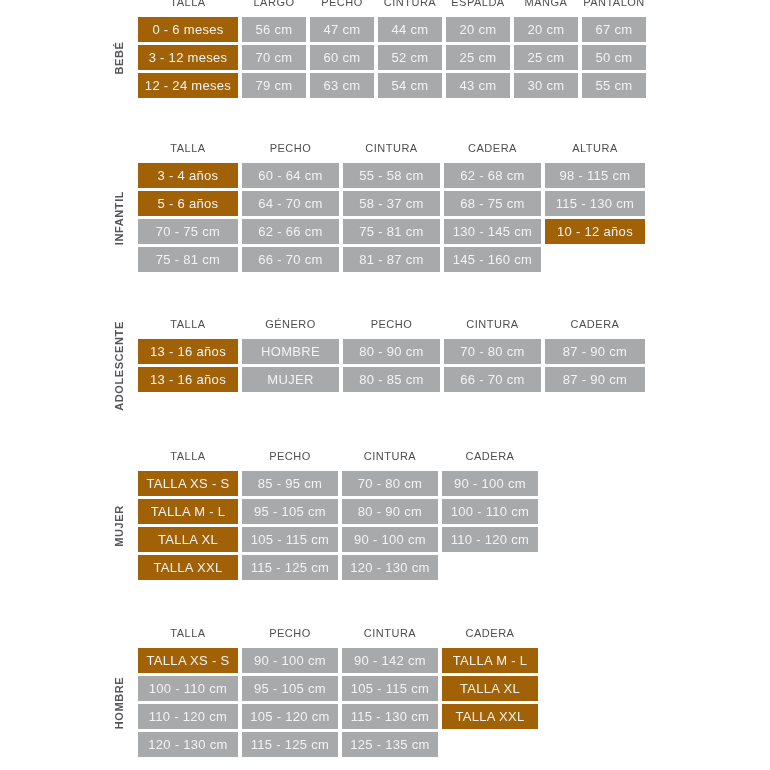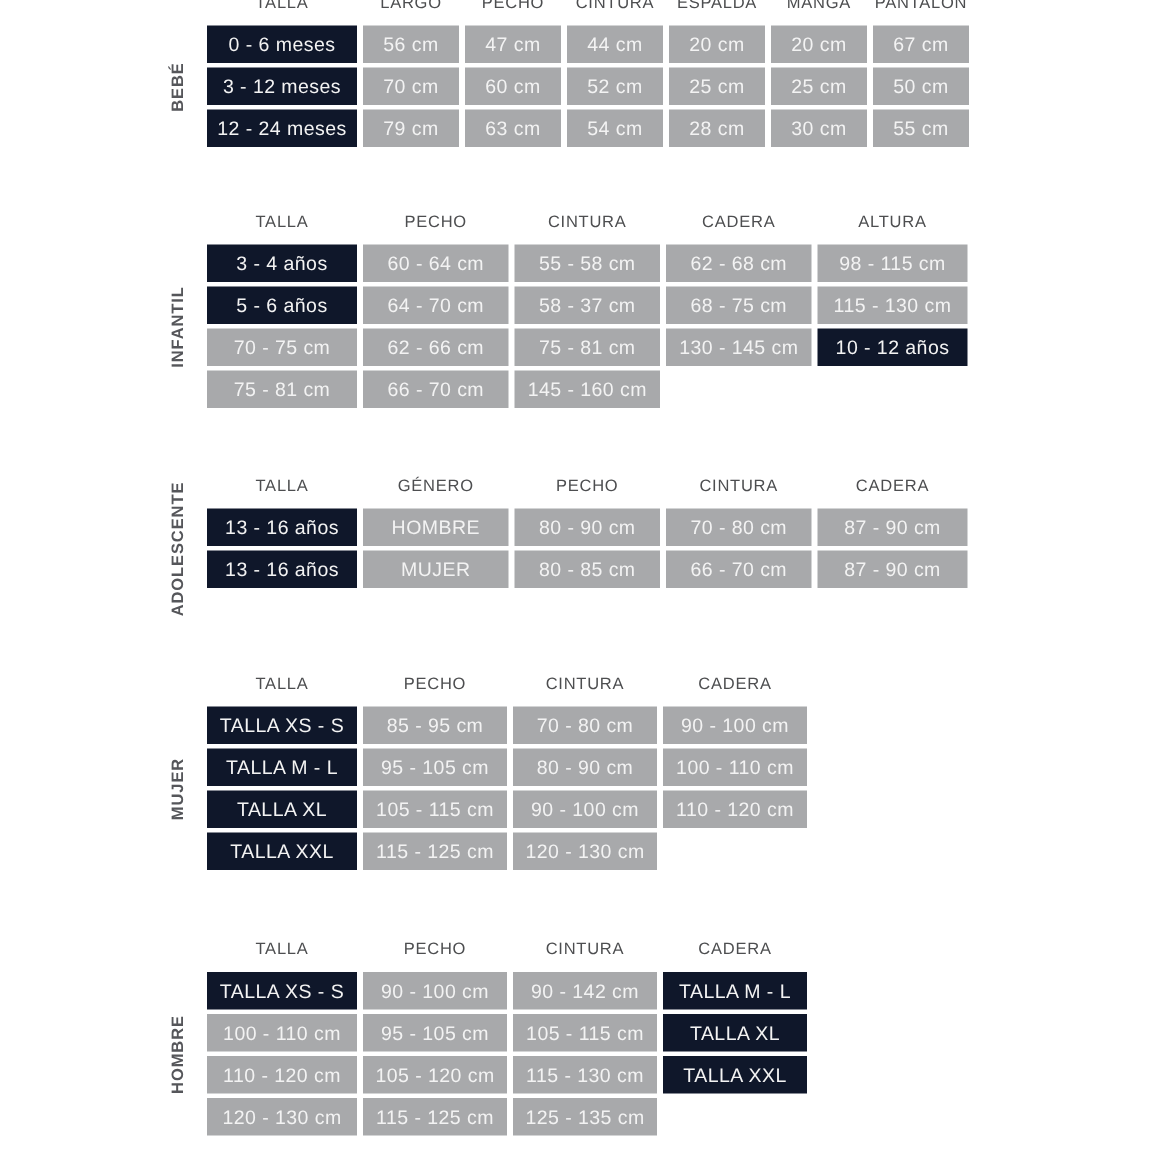--- a/index.html
+++ b/index.html
@@ -48,21 +48,21 @@
   .cell {
     height: 25px;
     display: flex;
     align-items: center;
     justify-content: center;
     font-size: 13px;
     letter-spacing: 0.3px;
     color: #f3f3f3;
     white-space: nowrap;
   }
-  .cell.dark  { background: #0f172a; }
+  .cell.dark  { background: #a16207; }
   .cell.light { background: #a8a9ab; }
 
   .side-label {
     position: absolute;
     left: -19px;
     transform: translate(-50%, -50%) rotate(-90deg);
     font-size: 11px;
     font-weight: 700;
     letter-spacing: 0.6px;
     color: #55565a;
@@ -95,21 +95,21 @@
         <div class="cell light">70 cm</div>
         <div class="cell light">60 cm</div>
         <div class="cell light">52 cm</div>
         <div class="cell light">25 cm</div>
         <div class="cell light">25 cm</div>
         <div class="cell light">50 cm</div>
         <div class="cell dark">12 - 24 meses</div>
         <div class="cell light">79 cm</div>
         <div class="cell light">63 cm</div>
         <div class="cell light">54 cm</div>
-        <div class="cell light">28 cm</div>
+        <div class="cell light">43 cm</div>
         <div class="cell light">30 cm</div>
         <div class="cell light">55 cm</div>
       </div>
   </section>
 
   <section class="chart-section sec-infantil">
     <div class="side-label" style="top: 82.5px;">INFANTIL</div>
     <div class="grid cols-5">
         <div class="hcell">TALLA</div>
         <div class="hcell">PECHO</div>
@@ -126,20 +126,21 @@
         <div class="cell light">58 - 37 cm</div>
         <div class="cell light">68 - 75 cm</div>
         <div class="cell light">115 - 130 cm</div>
         <div class="cell light">70 - 75 cm</div>
         <div class="cell light">62 - 66 cm</div>
         <div class="cell light">75 - 81 cm</div>
         <div class="cell light">130 - 145 cm</div>
         <div class="cell dark">10 - 12 años</div>
         <div class="cell light">75 - 81 cm</div>
         <div class="cell light">66 - 70 cm</div>
+        <div class="cell light">81 - 87 cm</div>
         <div class="cell light">145 - 160 cm</div>
       </div>
   </section>
 
   <section class="chart-section sec-adolescente">
     <div class="side-label" style="top: 54.5px;">ADOLESCENTE</div>
     <div class="grid cols-5">
         <div class="hcell">TALLA</div>
         <div class="hcell">GÉNERO</div>
         <div class="hcell">PECHO</div>

